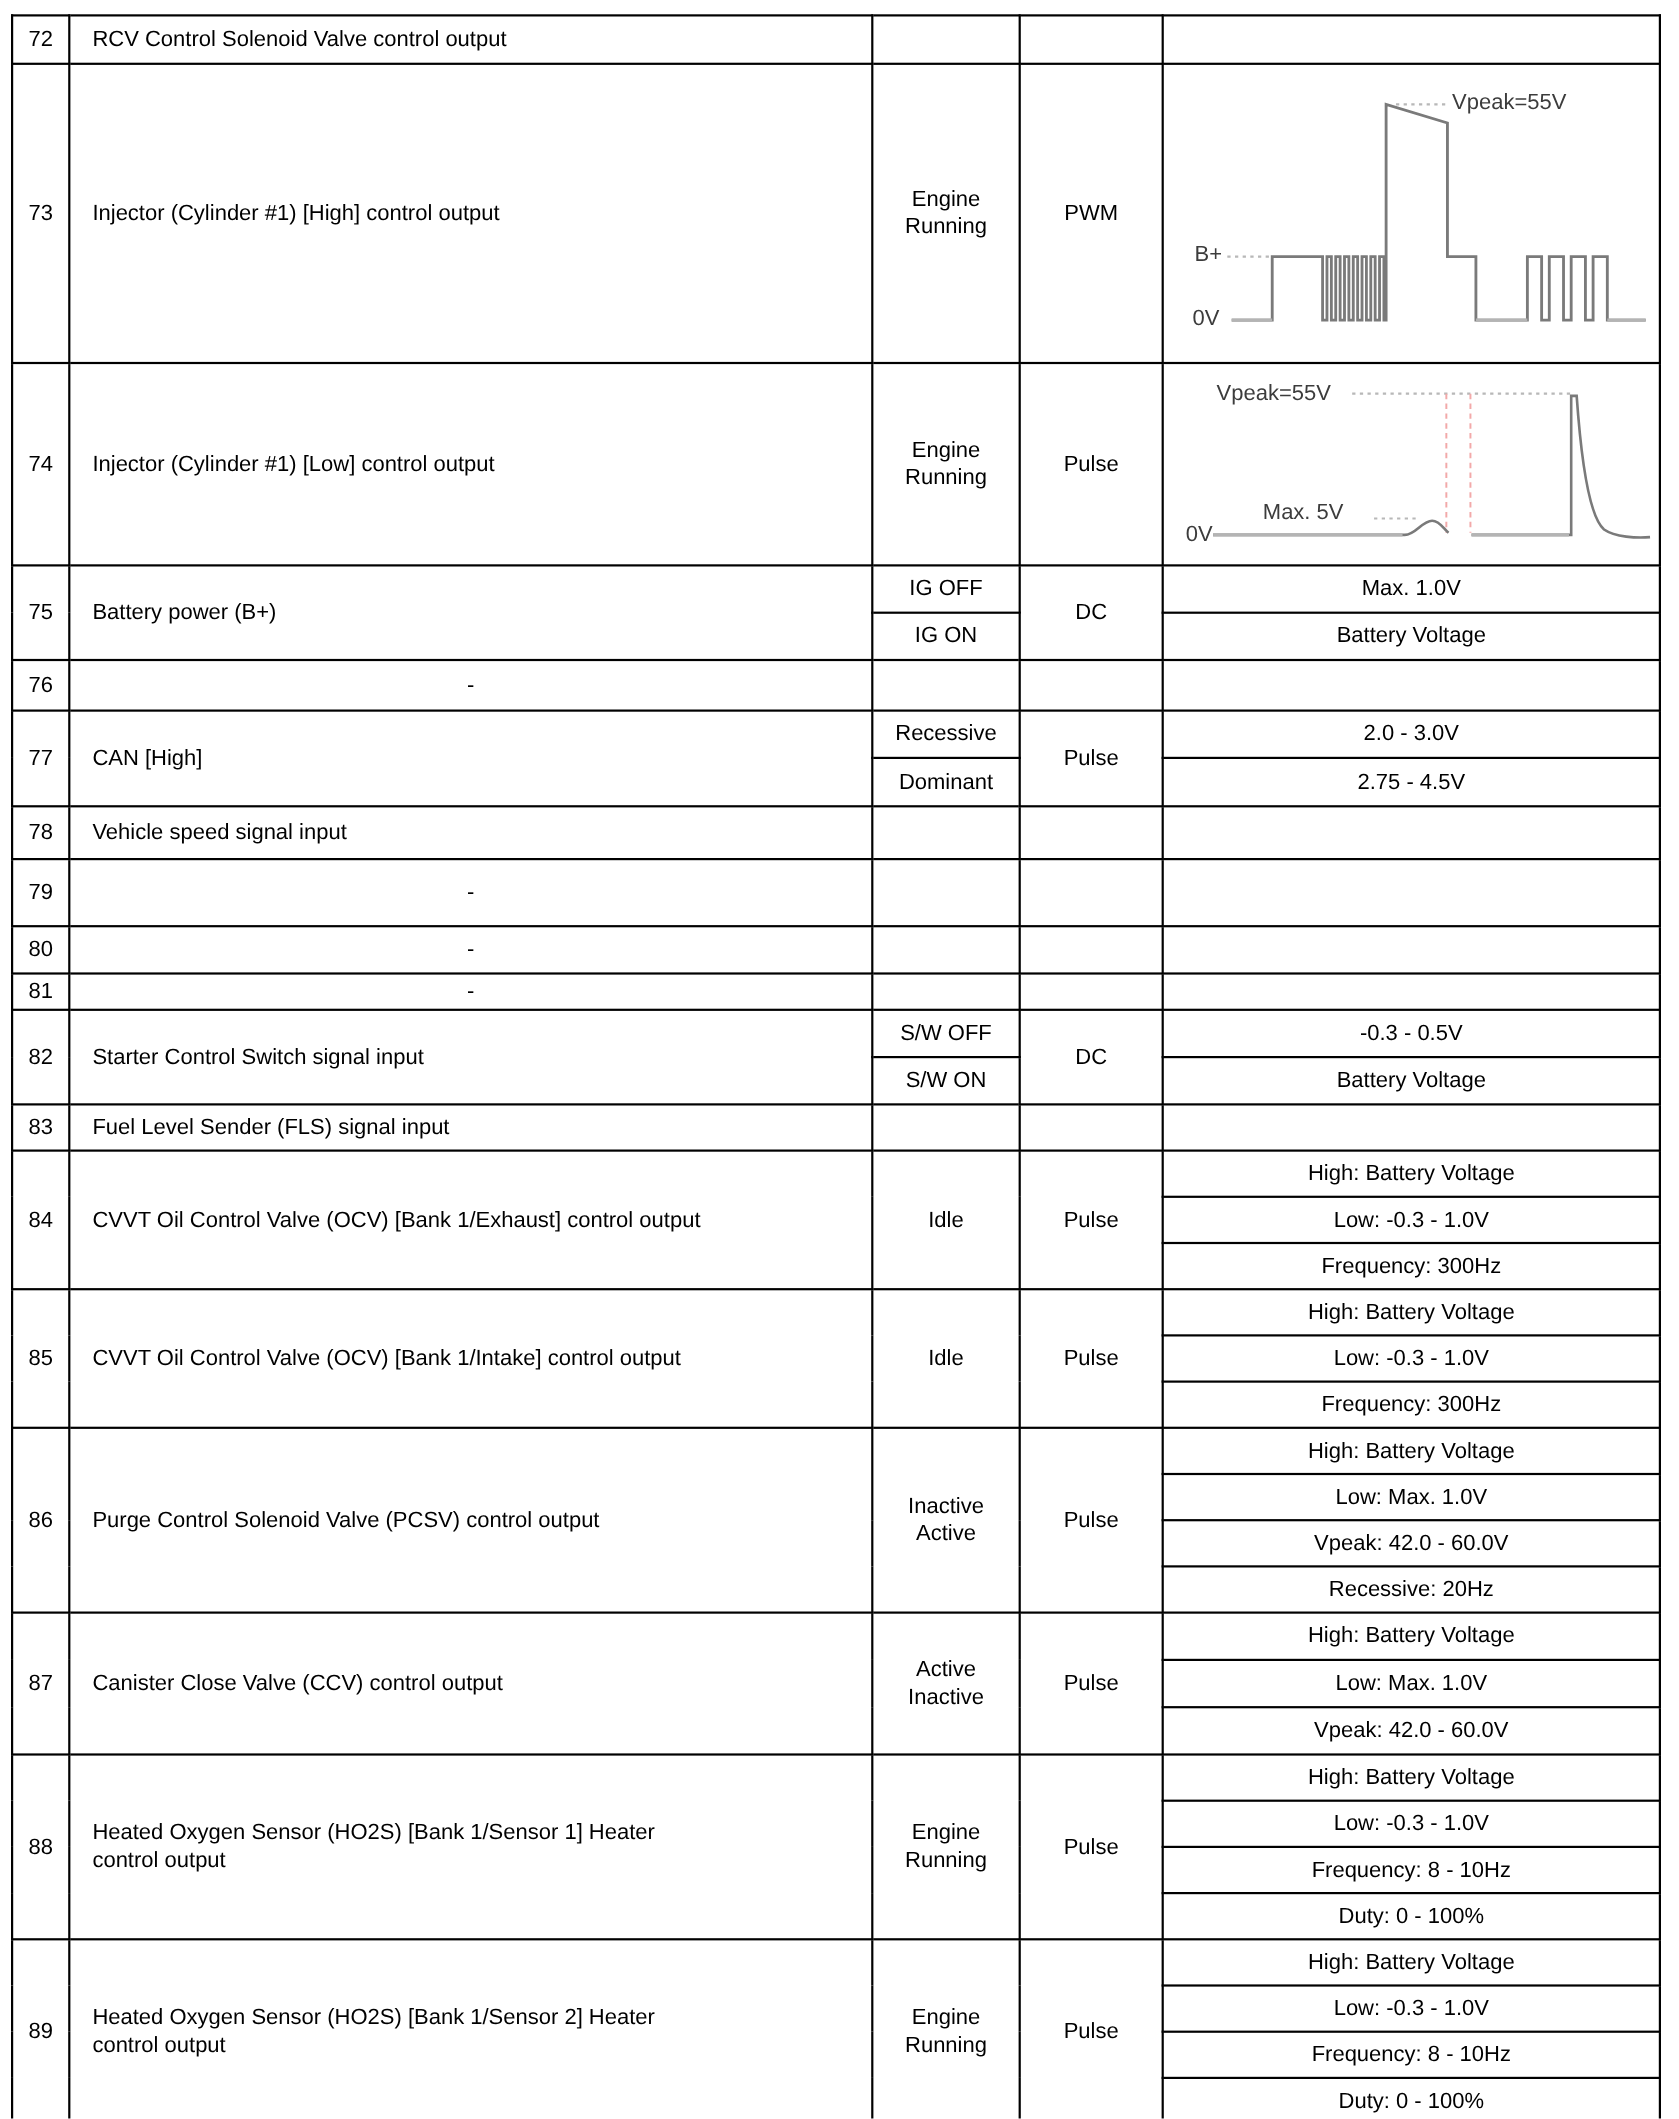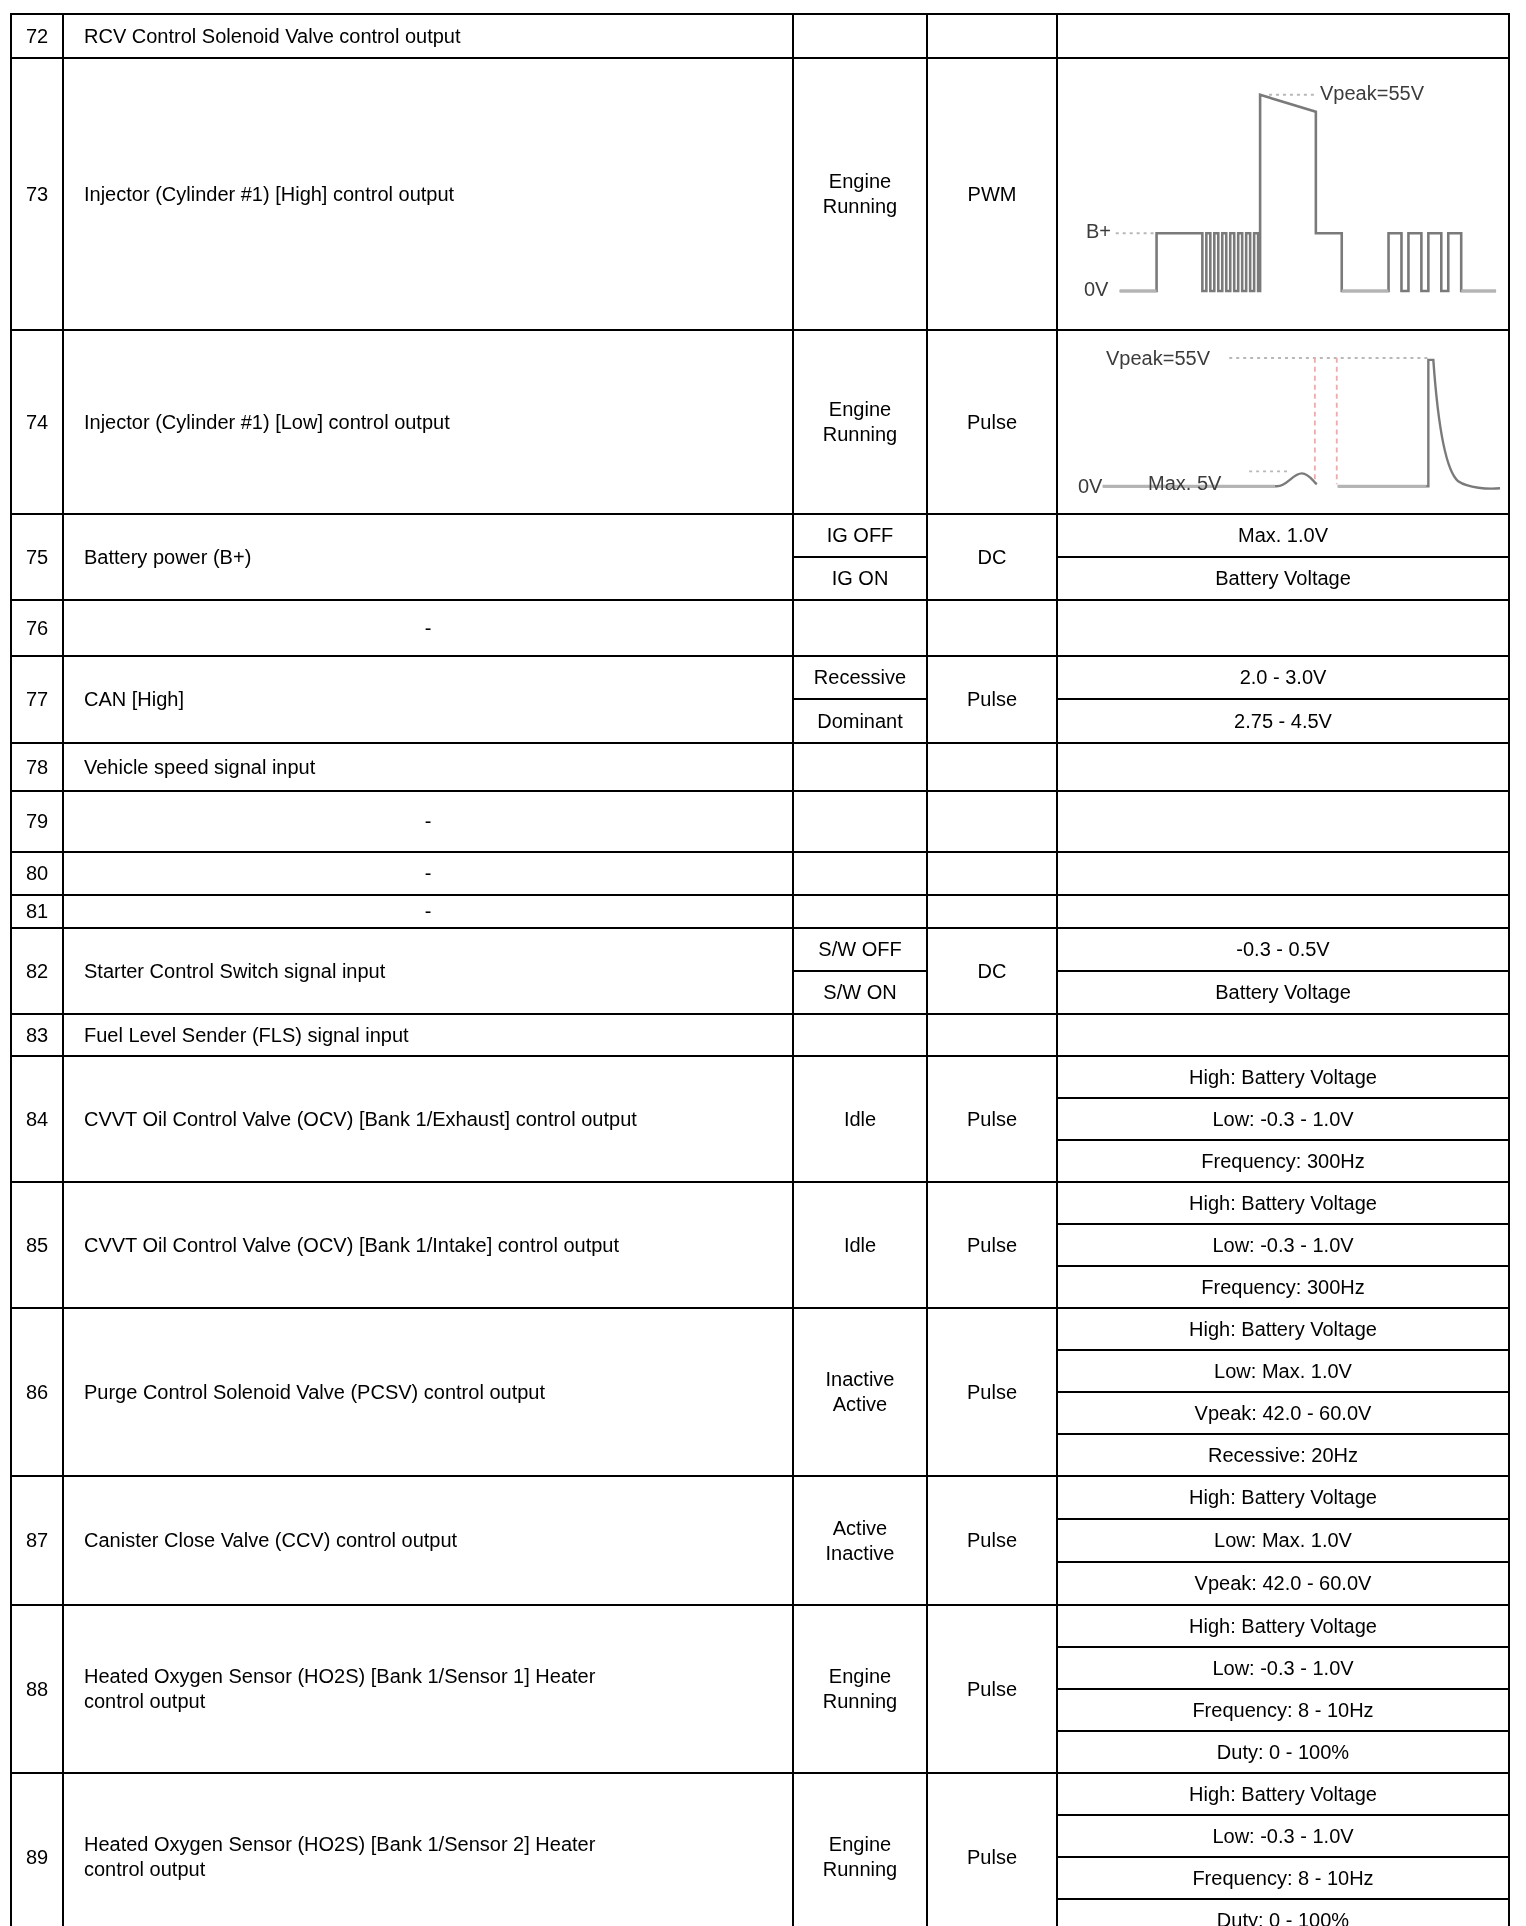--- a/index.html
+++ b/index.html
@@ -79,38 +79,38 @@
     <td class="wave">
       <svg viewBox="0 0 452 181" preserveAspectRatio="none">
         <path d="M172 26 H372" stroke="#b8b8b8" stroke-width="2" stroke-dasharray="3 4" fill="none"></path>
         <path d="M192 140 H234" stroke="#b8b8b8" stroke-width="2" stroke-dasharray="3 4" fill="none"></path>
         <path d="M258 26 V153 M280 26 V153" stroke="#f2a9a9" stroke-width="1.8" stroke-dasharray="5 4" fill="none"></path>
         <path d="M45 155 H220 C230 155 236 142 245 142 C252 142 256 150 260 153" stroke="#7a7a7a" stroke-width="2.4" fill="none"></path>
         <path d="M281 155 H372 V28 H377 C381 85 388 138 402 150 C412 157 432 158 444 157" stroke="#7a7a7a" stroke-width="2.4" fill="none"></path>
         <path d="M45 155 H218 M281 155 H370" stroke="#b4b4b4" stroke-width="3" fill="none"></path>
       </svg>
       <span class="wlabel" style="left:48px;top:17px">Vpeak=55V</span>
-      <span class="wlabel" style="left:90px;top:142px">Max. 5V</span>
+      <span class="wlabel" style="left:90px;top:125px">Max. 5V</span>
       <span class="wlabel" style="left:20px;top:145px">0V</span>
     </td>
   </tr>
 
   <tr style="height:43px">
     <td rowspan="2">75</td>
     <td rowspan="2" class="desc">Battery power (B+)</td>
     <td>IG OFF</td>
     <td rowspan="2">DC</td>
     <td>Max. 1.0V</td>
   </tr>
   <tr style="height:43px">
     <td>IG ON</td>
     <td>Battery Voltage</td>
   </tr>
 
-  <tr style="height:56px">
+  <tr style="height:46px">
     <td>76</td>
     <td>-</td>
     <td></td>
     <td></td>
     <td></td>
   </tr>
 
   <tr style="height:43px">
     <td rowspan="2">77</td>
     <td rowspan="2" class="desc">CAN [High]</td>

